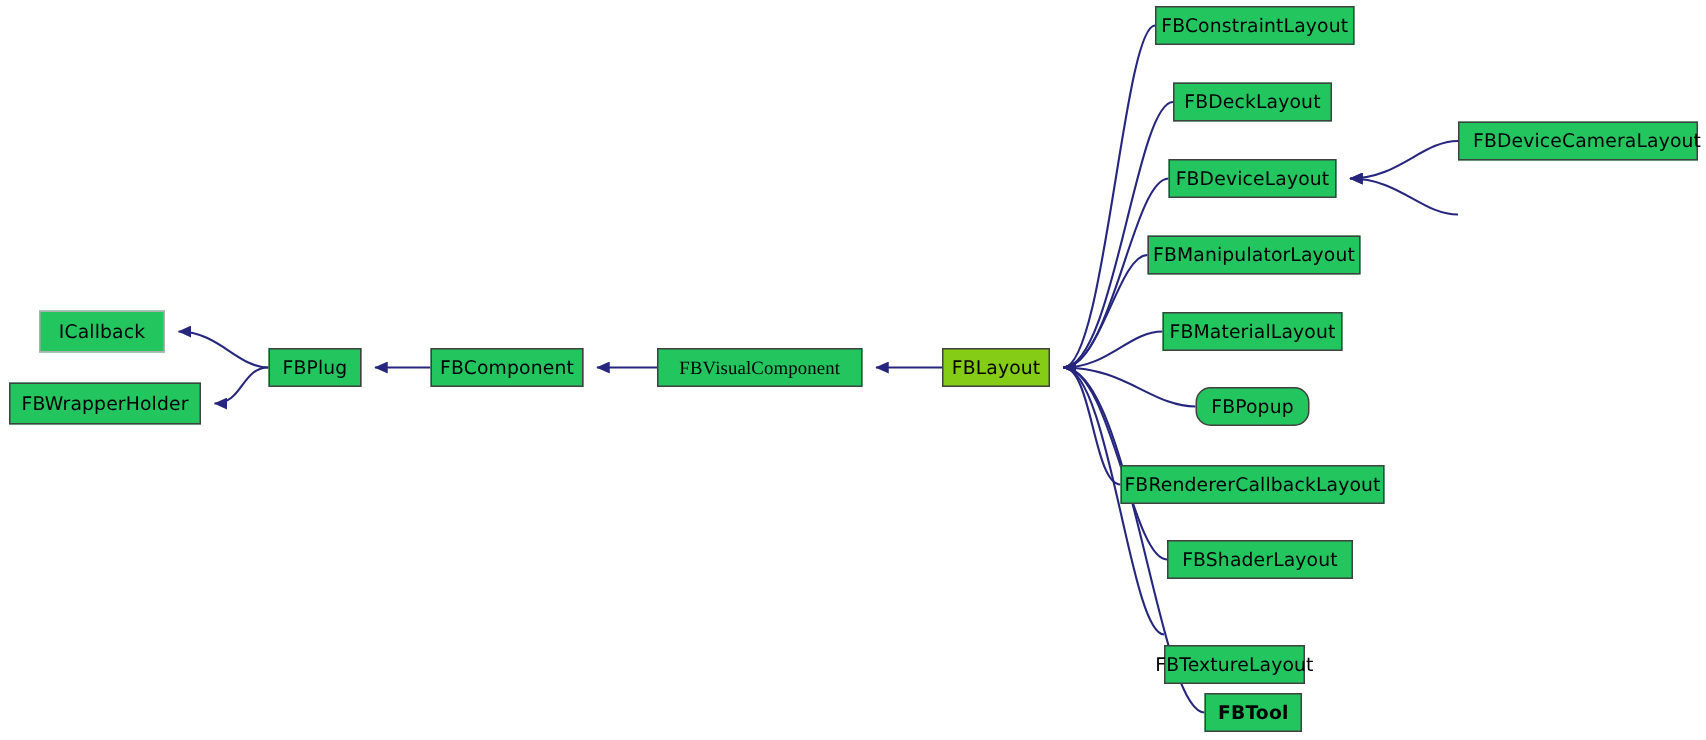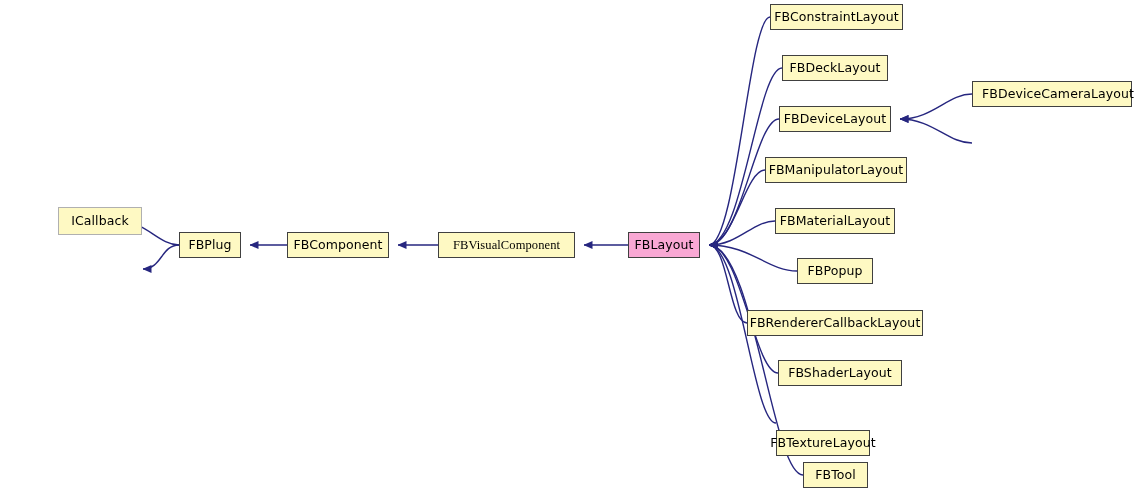--- a/index.html
+++ b/index.html
@@ -19,33 +19,33 @@
     position: absolute;
     left: 0;
     top: 0;
     width: 1137px;
     height: 493px;
     pointer-events: none;
   }
   .node {
     position: absolute;
     box-sizing: border-box;
-    background: #fef9c3;
+    background: #22c55e;
     border: 1px solid #404040;
     display: flex;
     align-items: center;
     justify-content: center;
     font-size: 12.5px;
     color: #000000;
     letter-spacing: 0.1px;
     white-space: nowrap;
     line-height: 1;
   }
   .node.current {
-    background: #f9a8d4;
+    background: #84cc16;
     border-color: #404040;
   }
   .node.unlinked {
     border-color: #b0b0b0;
     color: #000000;
   }
   .node-label {
     display: block;
     padding: 0 2px;
   }
@@ -71,22 +71,25 @@
       <path d="M765,170 C745.5,170 733.8,245 709,245" fill="none" stroke="#26267f" stroke-width="1.4" marker-end="url(#arrowhead)"></path>
       <path d="M775,221 C752.5,221 739,245 709,245" fill="none" stroke="#26267f" stroke-width="1.4" marker-end="url(#arrowhead)"></path>
       <path d="M797,271 C767.9,271 750.44,245 709,245" fill="none" stroke="#26267f" stroke-width="1.4" marker-end="url(#arrowhead)"></path>
       <path d="M747,323 C729,323 728,245 709,245" fill="none" stroke="#26267f" stroke-width="1.4" marker-end="url(#arrowhead)"></path>
       <path d="M778,373 C754.6,373 740.56,245 709,245" fill="none" stroke="#26267f" stroke-width="1.4" marker-end="url(#arrowhead)"></path>
       <path d="M776,423 C753.2,423 739.52,245 709,245" fill="none" stroke="#26267f" stroke-width="1.4" marker-end="url(#arrowhead)"></path>
       <path d="M803,475 C772.1,475 753.56,245 709,245" fill="none" stroke="#26267f" stroke-width="1.4" marker-end="url(#arrowhead)"></path>
       <path d="M972,94 C947.7,94 933.12,119 900,119" fill="none" stroke="#26267f" stroke-width="1.4" marker-end="url(#arrowhead)"></path>
       <path d="M972,143 C947.7,143 933.12,119 900,119" fill="none" stroke="#26267f" stroke-width="1.4" marker-end="url(#arrowhead)"></path>
     </svg>
-<div class="node unlinked" style="left: 26px; top: 207px; width: 84px; height: 28px; margin-left: 32px;">
+<div class="node unlinked" style="left: 26px; top: 207px; width: 84px; height: 28px;">
       <span class="node-label">ICallback</span>
+    </div>
+    <div class="node" style="left: 6px; top: 255px; width: 128px; height: 28px;">
+      <span class="node-label">FBWrapperHolder</span>
     </div>
     <div class="node" style="left: 179px; top: 232px; width: 62px; height: 26px;">
       <span class="node-label">FBPlug</span>
     </div>
     <div class="node" style="left: 287px; top: 232px; width: 102px; height: 26px;">
       <span class="node-label">FBComponent</span>
     </div>
     <div class="node" style="left: 438px; top: 232px; width: 137px; height: 26px; font-family: Liberation Serif, serif;">
       <span class="node-label">FBVisualComponent</span>
     </div>
@@ -104,28 +107,28 @@
     </div>
     <div class="node" style="left: 972px; top: 81px; width: 160px; height: 26px; padding-left: 12px;">
       <span class="node-label">FBDeviceCameraLayout</span>
     </div>
     <div class="node" style="left: 765px; top: 157px; width: 142px; height: 26px;">
       <span class="node-label">FBManipulatorLayout</span>
     </div>
     <div class="node" style="left: 775px; top: 208px; width: 120px; height: 26px;">
       <span class="node-label">FBMaterialLayout</span>
     </div>
-    <div class="node" style="left: 797px; top: 258px; width: 76px; height: 26px;">
+    <div class="node" style="left: 797px; top: 258px; width: 76px; height: 26px; border-radius: 10px;">
       <span class="node-label">FBPopup</span>
     </div>
     <div class="node" style="left: 747px; top: 310px; width: 176px; height: 26px;">
       <span class="node-label">FBRendererCallbackLayout</span>
     </div>
     <div class="node" style="left: 778px; top: 360px; width: 124px; height: 26px;">
       <span class="node-label">FBShaderLayout</span>
     </div>
     <div class="node" style="left: 776px; top: 430px; width: 94px; height: 26px;">
       <span class="node-label">FBTextureLayout</span>
     </div>
-    <div class="node" style="left: 803px; top: 462px; width: 65px; height: 26px;">
+    <div class="node" style="left: 803px; top: 462px; width: 65px; height: 26px; font-weight: bold;">
       <span class="node-label">FBTool</span>
     </div>
   </div>
 
 </body></html>

